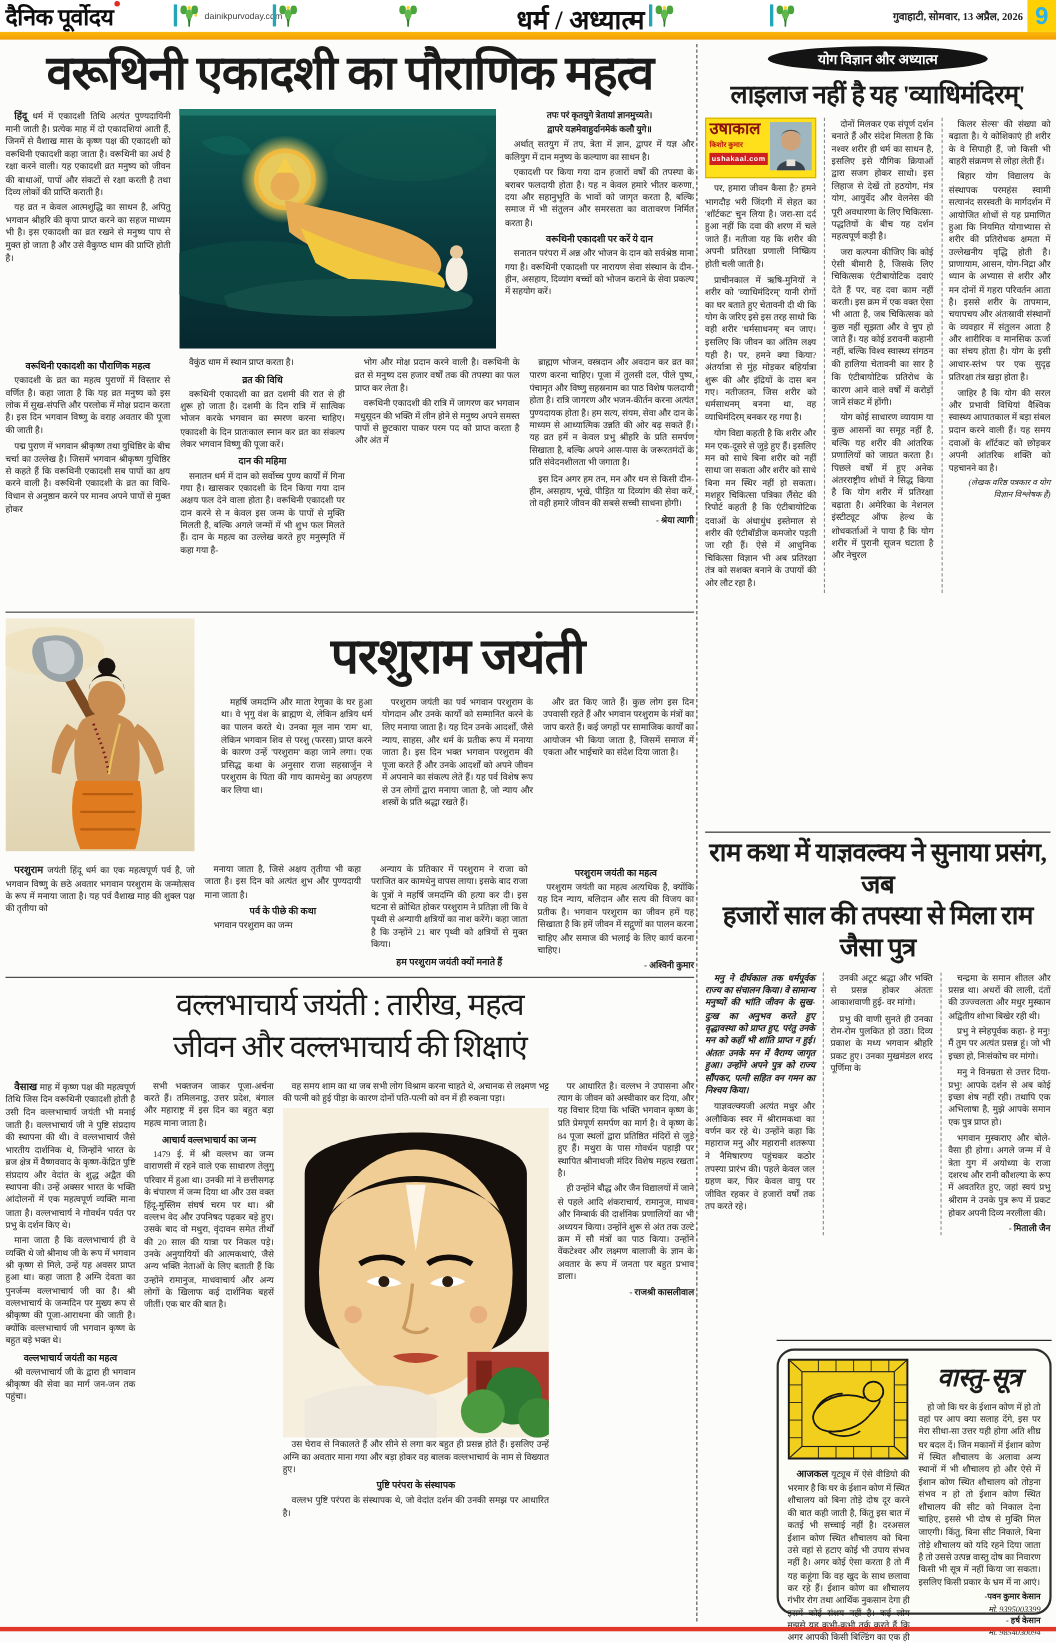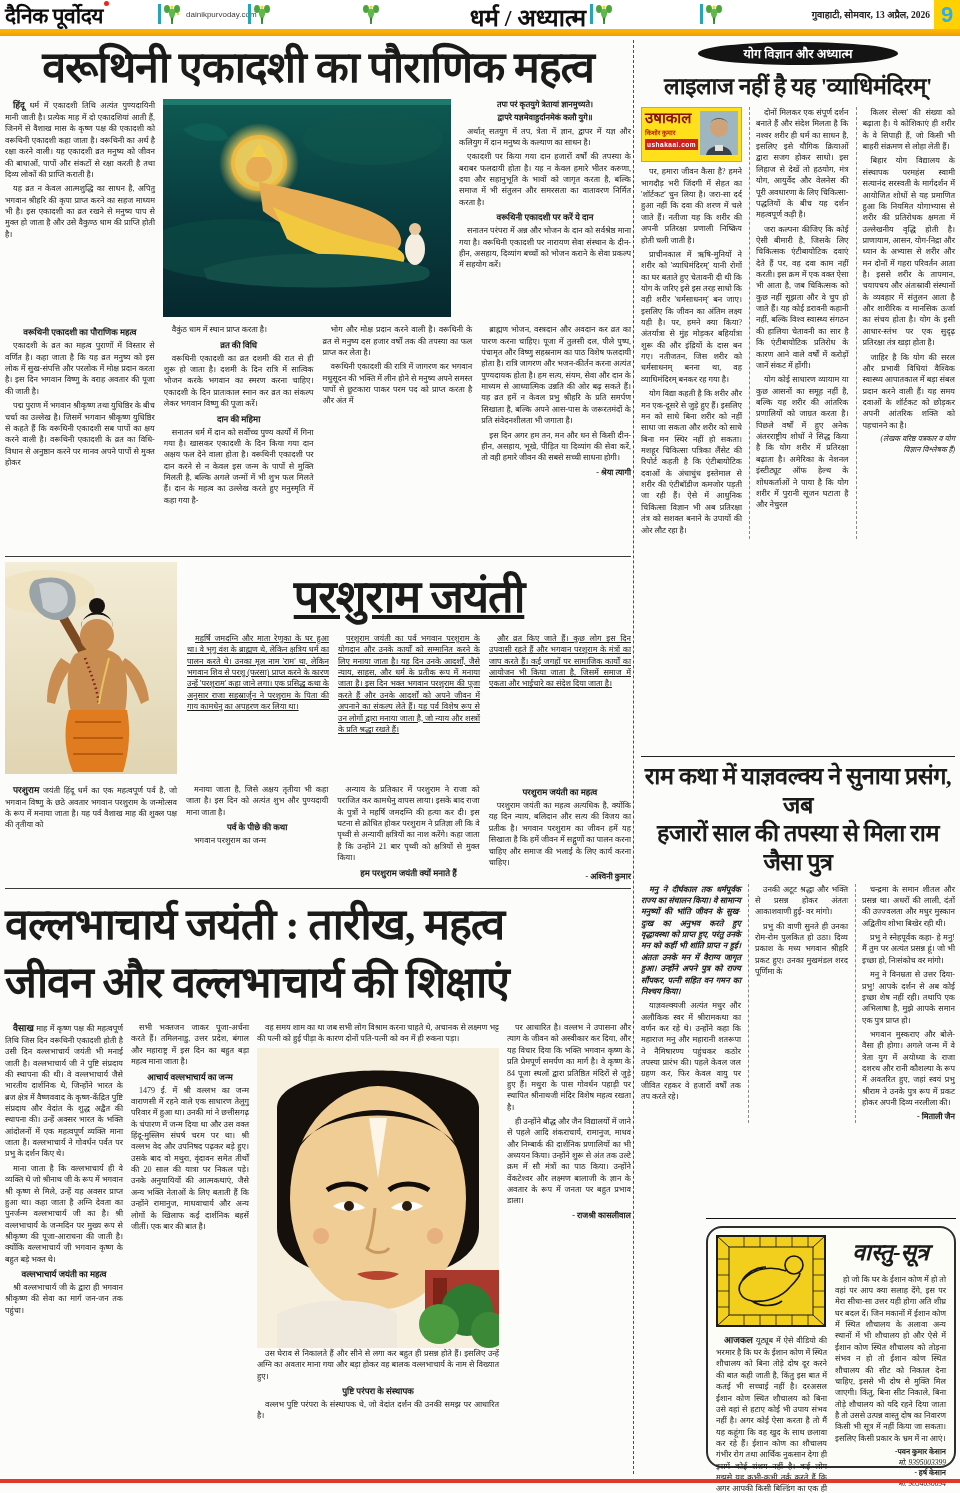--- a/index.html
+++ b/index.html
@@ -31,21 +31,21 @@
   .varuthini{position:absolute;left:5px;top:40px;width:626px;}
   .v-headline{font-size:43px;font-weight:800;text-align:center;letter-spacing:-1px;line-height:1.1;margin:4px 0 8px 0;}
   .v-row1{display:flex;gap:8px;height:220px;}
   .v-row1 .vc1{width:150px;}
   .v-row1 .vimg{width:288px;height:218px;}
   .v-row1 .vc4{width:172px;}
   .shloka{font-size:8px;font-weight:700;text-align:center;line-height:1.4;margin-bottom:2px;}
   .v-row2{display:grid;grid-template-columns:repeat(4,1fr);gap:9px;margin-top:5px;}
   
   .parashuram{position:absolute;left:5px;top:562px;width:626px;}
-  .p-row1{display:grid;grid-template-columns:172px 1fr;gap:10px;text-decoration:underline;}
+  .p-row1{display:grid;grid-template-columns:172px 1fr;gap:24px;}
   .p-headline{font-size:45px;font-weight:800;text-align:center;letter-spacing:-1px;margin:2px 0 8px 0;}
   .p-cols{display:grid;grid-template-columns:repeat(3,1fr);gap:9px;}
   .p-row2{display:grid;grid-template-columns:172px 1fr 1fr 1fr;gap:9px;margin-top:6px;}
   
   .vyadhi{position:absolute;left:641px;top:40px;width:314px;}
   .badge{width:200px;margin:2px auto 4px auto;background:#141414;color:#fff;text-align:center;
          font-size:12.5px;font-weight:700;padding:3px 0;border-radius:50%;}
   .y-headline{font-size:23px;font-weight:800;text-align:center;letter-spacing:-0.5px;margin:2px 0 6px 0;}
   .y-cols{display:grid;grid-template-columns:repeat(3,1fr);gap:7px;}
   .ushakal{background:#ffe01a;border:1px solid #d4af00;padding:3px;display:grid;grid-template-columns:1fr 38px;gap:2px;margin-bottom:4px;}
@@ -54,21 +54,21 @@
   .ushakal .us{background:#cf1f1f;color:#fff;font-size:6.5px;font-weight:700;padding:1px 2px;margin-top:2px;
                font-family:"Liberation Sans",sans-serif;letter-spacing:0.5px;}
   .credit{font-size:7.5px;font-style:italic;text-align:right;margin-top:3px;}
   
   .ramkatha{position:absolute;left:641px;top:762px;width:314px;}
   .r-headline{font-size:23.5px;font-weight:800;text-align:center;letter-spacing:-0.5px;line-height:1.22;margin:0 0 7px 0;}
   .r-cols{display:grid;grid-template-columns:repeat(3,1fr);gap:7px;}
   .r-intro{font-style:italic;font-weight:700;}
   
   .vallabh{position:absolute;left:5px;top:894px;width:626px;}
-  .w-headline{font-size:43px;font-weight:700;letter-spacing:-1px;line-height:1.35;margin:2px 0 10px 0;}
+  .w-headline{font-size:28px;font-weight:400;text-align:center;letter-spacing:-1px;line-height:1.35;margin:2px 0 10px 0;}
   .w-cols{display:grid;grid-template-columns:118px 118px 242px 1fr;gap:8px;}
   .w-mid img,.w-mid svg{display:block;}
   
   .vastu{position:absolute;left:706px;top:1226px;width:250px;height:242px;border:2px solid #2e2e2e;border-radius:16px;
          padding:7px 8px;box-sizing:border-box;background:#fdfdf8;}
   .vastu-grid{display:grid;grid-template-columns:1fr 1fr;gap:8px;}
   .vastu-title{font-size:23px;font-weight:800;font-style:italic;text-align:center;margin:2px 0 4px 0;}
   .contact{font-size:7.5px;font-weight:700;text-align:right;}
   .phone{font-size:7.5px;font-style:italic;text-align:right;}
 </style>

